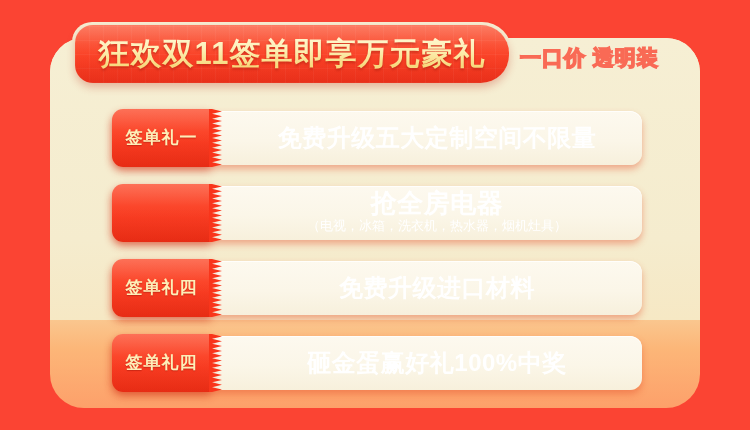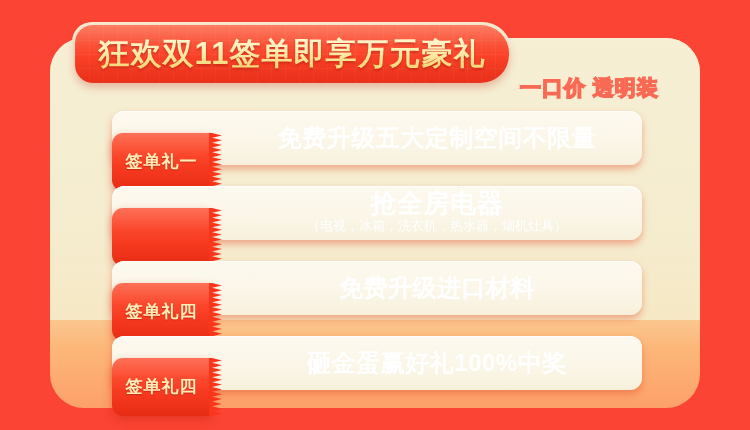--- a/index.html
+++ b/index.html
@@ -122,21 +122,20 @@
     position: absolute;
     left: 520px;
     top: 44px;
     font-size: 21px;
     font-weight: bold;
     letter-spacing: 1px;
     color: #f6efd4;
     -webkit-text-stroke: 1.6px #f96a55;
     text-shadow: 0 1px 0 rgba(255,255,255,0.45);
     white-space: nowrap;
-    margin-top: 30px;
   }
 
   
   .rows {
     position: absolute;
     left: 50px;
     top: 38px;
     width: 650px;
     height: 370px;
   }
@@ -188,21 +187,20 @@
   }
   .row-text .line2:empty { display: none; }
 
   
   .tag {
     position: absolute;
     left: 0;
     top: -2px;
     width: 110px;
     height: 72px;
-    margin-top: 24px;
   }
   .tag-body {
     position: absolute;
     left: 0; top: 0;
     width: 99px;
     height: 58px;
     border-radius: 11px 2px 2px 11px;
     background:
       linear-gradient(180deg,
         rgba(255,255,255,0.16) 0%,

